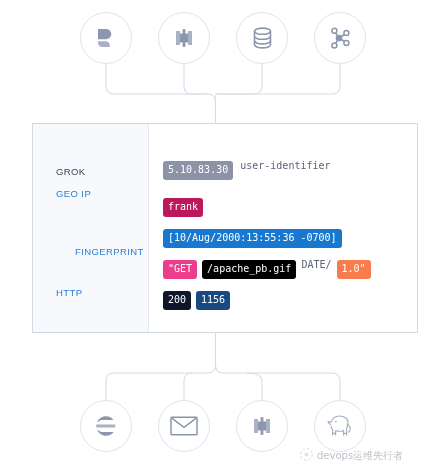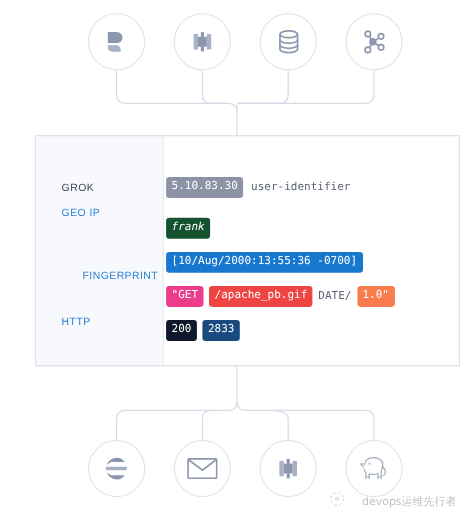--- a/index.html
+++ b/index.html
@@ -83,23 +83,23 @@
   }
   .lbl.dark { color: #3c4455; }
   .lbl.blue { color: #2a7fd4; }
   .lrow1 { top: 42px; }
   .lrow2 { top: 64px; }
   .lrow3 { top: 122px; margin-left: 19px; }
   .lrow4 { top: 163px; }
 
   .vrow {
     position: absolute;
-    left: 2px;
+    left: 14px;
     display: flex;
-    align-items: center;
+    align-items: flex-start;
     white-space: nowrap;
   }
   .vrow1 { top: 37px; }
   .vrow2 { top: 74px; }
   .vrow3 { top: 105px; }
   .vrow4 { top: 136px; }
   .vrow5 { top: 167px; }
 
   .tag {
     display: inline-block;
@@ -204,41 +204,41 @@
 
     <div id="value-col">
 
       <div class="vrow vrow1">
         <span class="tag" style="background: rgb(141, 147, 166);">5.10.83.30</span>
         <span class="gap"></span>
         <span class="plain" style="color: rgb(91, 99, 118);">user-identifier</span>
       </div>
 
       <div class="vrow vrow2">
-        <span class="tag" style="background: #14532d; font-style: italic;">frank</span>
+        <span class="tag" style="background: #be185d;">frank</span>
       </div>
 
       <div class="vrow vrow3">
         <span class="tag" style="background: rgb(24, 120, 207);">[10/Aug/2000:13:55:36 -0700]</span>
       </div>
 
       <div class="vrow vrow4">
         <span class="tag" style="background: rgb(236, 60, 140);">"GET</span>
         <span class="gap-sm"></span>
-        <span class="tag" style="background: #ef4444;">/apache_pb.gif</span>
+        <span class="tag" style="background: #000000;">/apache_pb.gif</span>
         <span class="gap-sm"></span>
         <span class="plain" style="color: rgb(91, 99, 118);">DATE/</span>
         <span class="gap-sm"></span>
         <span class="tag" style="background: rgb(249, 124, 78);">1.0"</span>
       </div>
 
       <div class="vrow vrow5">
         <span class="tag" style="background: #0f172a;">200</span>
         <span class="gap-sm"></span>
-        <span class="tag" style="background: rgb(24, 73, 127);">2833</span>
+        <span class="tag" style="background: rgb(24, 73, 127);">1156</span>
       </div>
 
     </div>
   </div>
 
   <div class="node row-bottom col1">
     <span>
       <svg width="24" height="24" viewBox="0 0 24 24">
         <path d="M3.2 8.4 A9.4 9.4 0 0 1 19.6 6.0 H7.0 Z" fill="#8c97ae"></path>
         <path d="M2.3 10.4 H21.2 a9.5 9.5 0 0 1 0 3.2 H2.3 a9.5 9.5 0 0 1 0-3.2 Z" fill="#a9b2c4"></path>
@@ -279,21 +279,21 @@
           <path d="M21.8 11.0 C23.2 11.6 24.4 12.8 25.0 14.2 C25.5 15.5 25.4 17.0 24.6 18.2
                    C24.2 18.8 23.6 19.2 23.0 19.3"></path>
           <path d="M10.6 20.4 L10.6 22.4 M7.6 20.4 L7.6 22.4
                    M18.6 20.4 L18.6 22.4 M21.6 20.4 L21.6 22.4"></path>
           <circle cx="11.0" cy="8.6" r="0.9" fill="#a3acc0" stroke="none"></circle>
         </g>
       </svg>
     </span>
   </div>
 
-  <div style="position:absolute; left:300px; top:447px; display:flex; align-items:center; gap:16px; opacity:0.45;">
+  <div style="position:absolute; left:300px; top:447px; display:flex; align-items:center; gap:4px; opacity:0.45;">
     <span>
       <svg width="13" height="13" viewBox="0 0 13 13">
         <circle cx="6.5" cy="6.5" r="5.8" fill="none" stroke="#9aa3b5" stroke-width="0.9" stroke-dasharray="2.5 2"></circle>
         <circle cx="6.5" cy="6.5" r="2" fill="#b9c0ce"></circle>
       </svg>
     </span>
     <span style="font-size:10px; color:#6e7686; font-family:'DejaVu Sans', sans-serif;">devops运维先行者</span>
   </div>
 
 </div>

